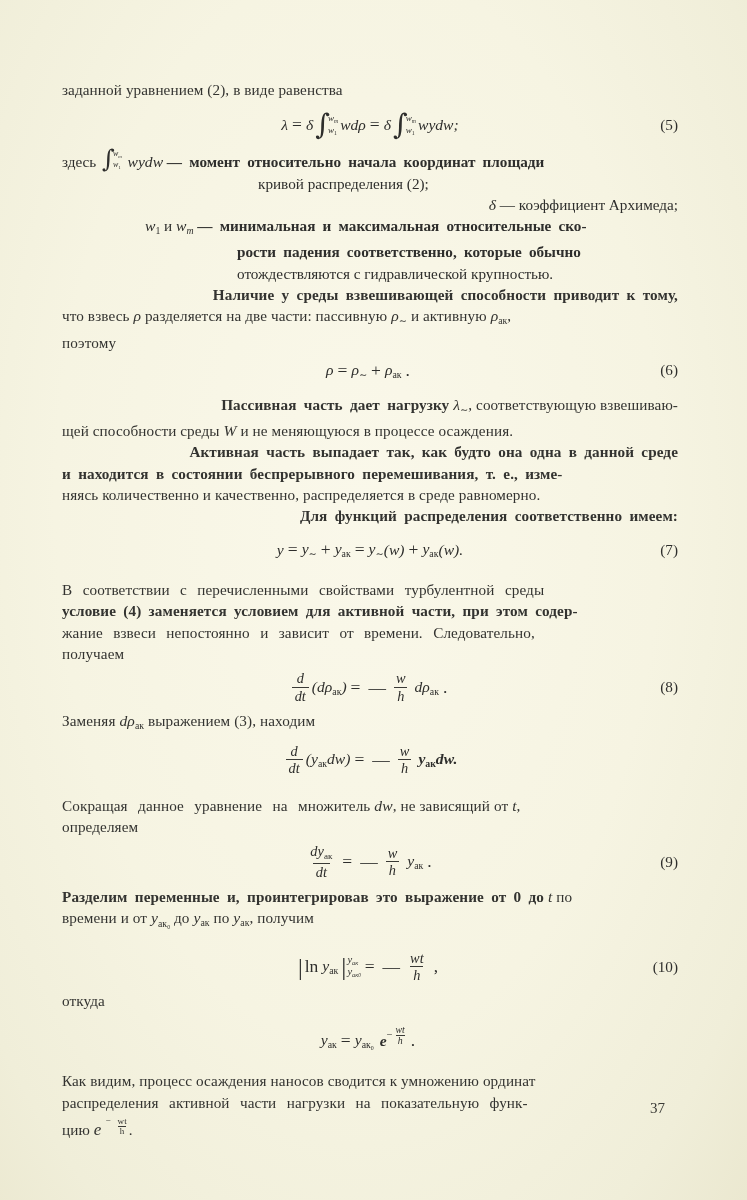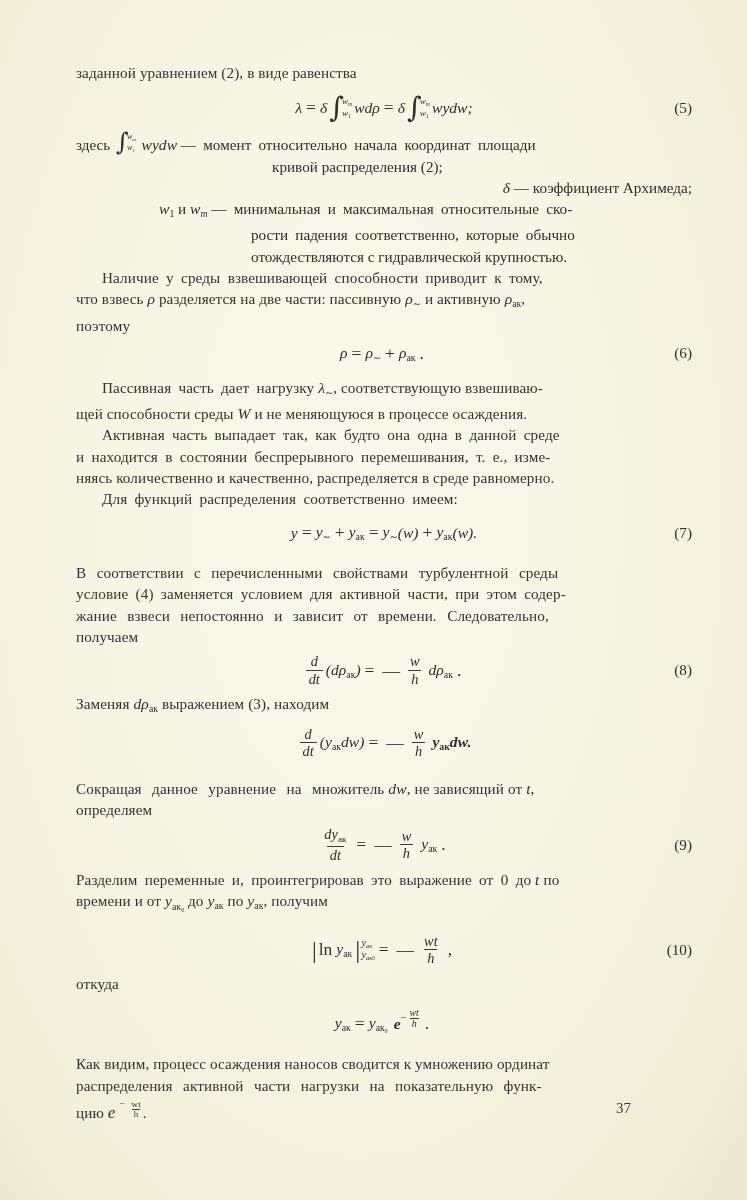--- a/index.html
+++ b/index.html
@@ -23,41 +23,40 @@
       radial-gradient(ellipse at 48% 42%, #faf8ea 0%, #f6f4e2 55%, #f0eed9 85%, #ebe8d0 100%);
   }
   .page {
     position: absolute;
     inset: 0;
     padding: 0;
   }
   .textblock {
     position: absolute;
     left: 62px;
-    top: 62px;
+    top: 79px;
     width: 616px;
-    margin-left: 14px;
   }
 
   p, .line {
     margin: 0;
     font-size: 15.2px;
     line-height: 21.2px;
     text-align: justify;
     letter-spacing: 0.1px;
     color: #333330;
   }
   .nojust { text-align: left; }
-  .indent { text-indent: 26px; }
+  .indent { text-indent: 26px; text-align: right; }
   .spacer-s { height: 7px; }
   .spacer-m { height: 13px; }
   .spacer-l { height: 19px; }
 
   
-  .wide { word-spacing: 3.4px; }
+  .wide { word-spacing: 3.4px; font-weight: bold; }
   .wider { word-spacing: 6.5px; }
 
   
   .math {
     font-family: "Liberation Serif", "DejaVu Serif", serif;
     font-style: italic;
     font-size: 15.6px;
   }
   .up { font-style: normal; }
   .eqrow {
@@ -194,21 +193,21 @@
   .defn-hang2 {
     padding-left: 152px;
     text-align: right;
   }
   .defn-hang3 {
     padding-left: 175px;
   }
 
   .pagenum {
     position: absolute;
-    left: 616px;
+    left: 650px;
     top: 1100px;
     font-size: 15px;
     font-style: normal;
     color: #3a3a36;
   }
 </style>
 </head>
 <body>
 
 <div class="paper"></div>

